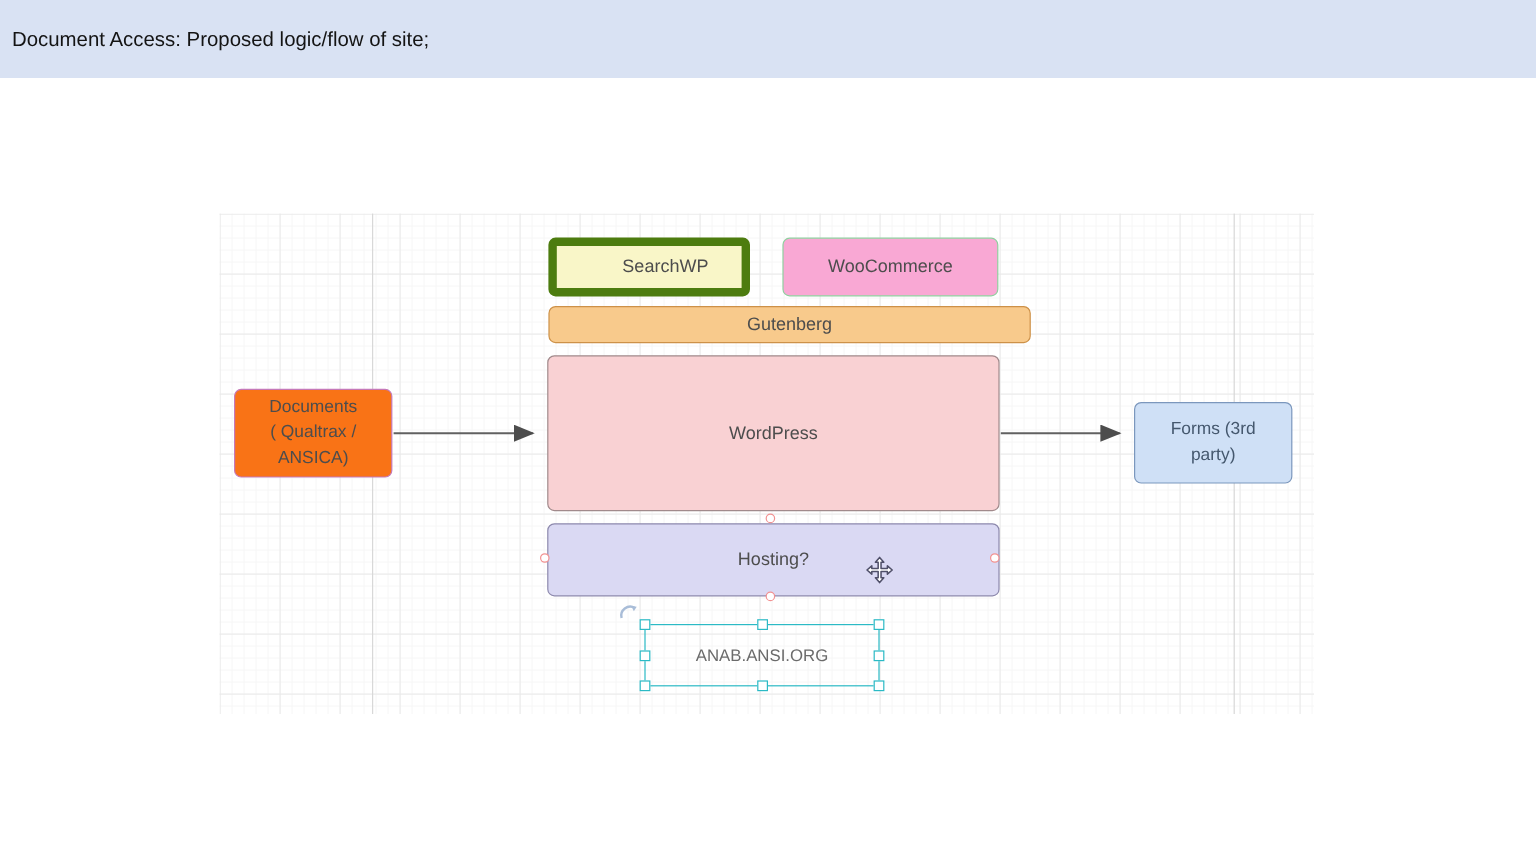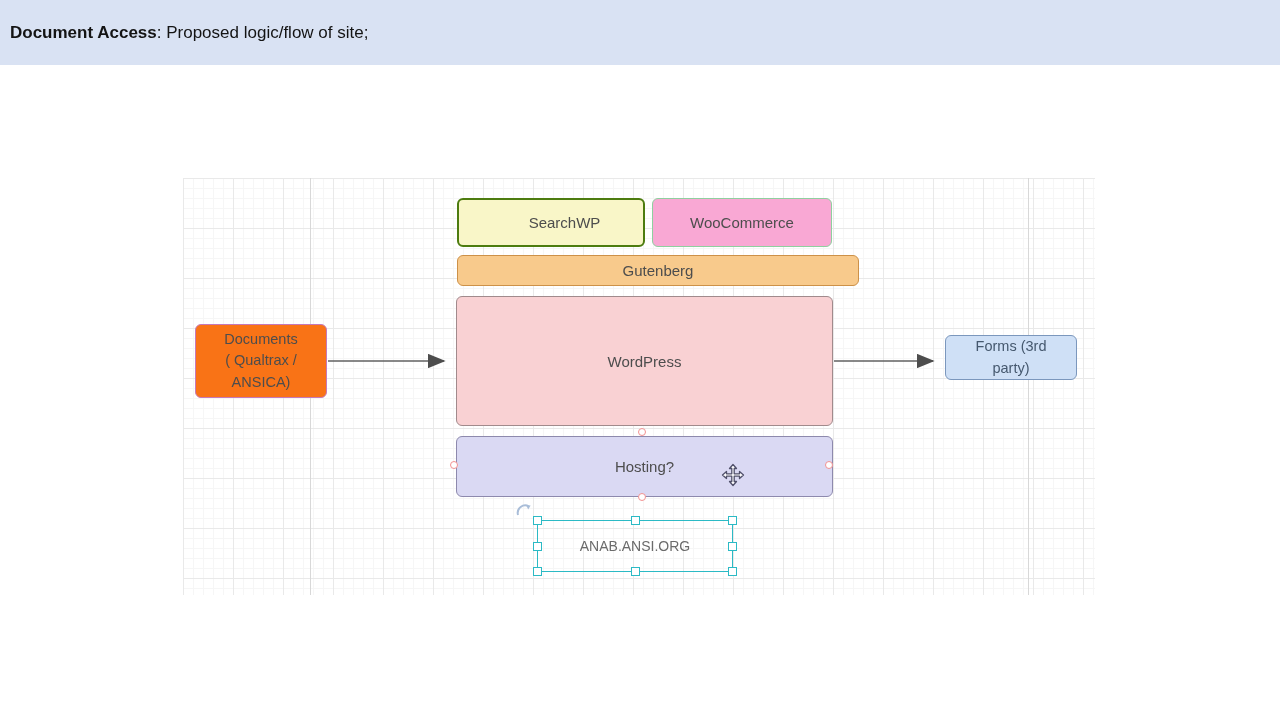--- a/index.html
+++ b/index.html
@@ -22,21 +22,21 @@
     left: 0; top: 0;
     width: 1280px; height: 65px;
     background: #d9e2f3;
     display: flex;
     align-items: center;
     padding-left: 10px;
     font-size: 17px;
     color: #141414;
     z-index: 5;
   }
-  .header-bar .bold { font-weight: bold; }
+  .header-bar .bold { font-weight: normal; }
 
   
   .canvas-grid {
     position: absolute;
     left: 183px; top: 178px;
     width: 912px; height: 417px;
     background-color: #ffffff;
     background-image:
       linear-gradient(#e9e9e9 1px, transparent 1px),
       linear-gradient(90deg, #e9e9e9 1px, transparent 1px),
@@ -72,22 +72,22 @@
     align-items: center;
     justify-content: center;
     text-align: center;
     color: #4d4d4d;
     font-size: 15px;
     z-index: 3;
     white-space: pre-line;
     line-height: 1.4;
   }
   .shape-searchwp {
-    left: 457px; top: 198px; width: 188px; height: 49px;
-    background: #f9f6c8; border: 2px solid #4d7c0f; padding-left: 27px;
+    left: 457px; top: 198px; width: 168px; height: 49px;
+    background: #f9f6c8; border: 7px solid #4d7c0f; padding-left: 27px;
   }
   .shape-woocommerce {
     left: 652px; top: 198px; width: 180px; height: 49px;
     background: #f9a8d4; border: 1px solid #8fcf9f;
   }
   .shape-gutenberg {
     left: 457px; top: 255px; width: 402px; height: 31px;
     background: #f8ca8c; border: 1px solid #cd9148;
   }
   .shape-wordpress {
@@ -97,21 +97,21 @@
   .shape-hosting {
     left: 456px; top: 436px; width: 377px; height: 61px;
     background: #dad9f3; border: 1px solid #8d89ad;
   }
   .shape-documents {
     left: 195px; top: 324px; width: 132px; height: 74px;
     background: #f97316; border: 1px solid #c579b9;
     font-size: 14.5px; line-height: 1.45;
   }
   .shape-forms {
-    left: 945px; top: 335px; width: 132px; height: 45px;
+    left: 945px; top: 335px; width: 132px; height: 68px;
     background: #cfe0f6; border: 1px solid #7b97bd;
     font-size: 14.5px; line-height: 1.45;
     color: #45586e;
   }
 
   
   .selection-box {
     position: absolute;
     left: 537px; top: 520px; width: 196px; height: 52px;
     border: 1px solid #2bbac5;

